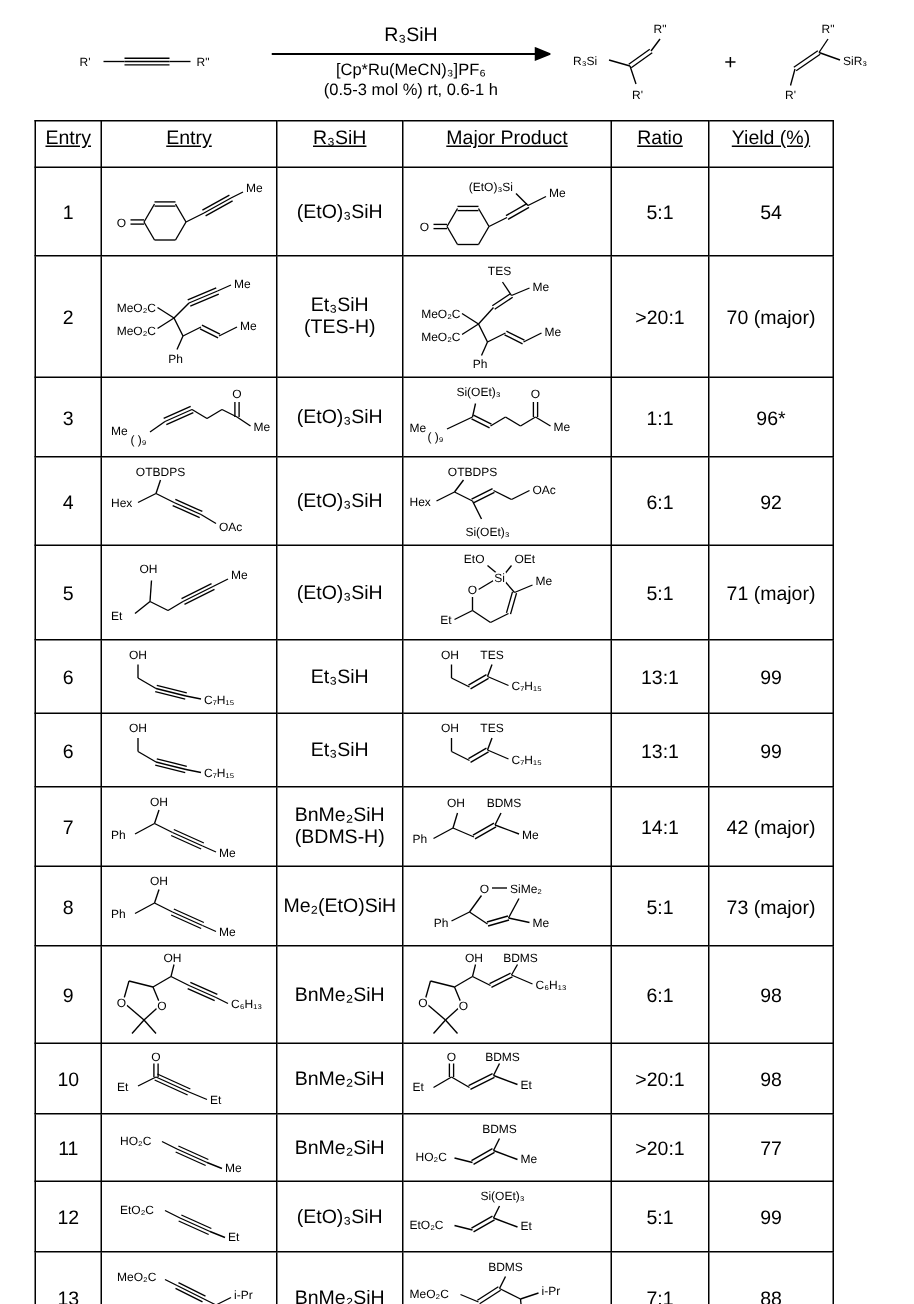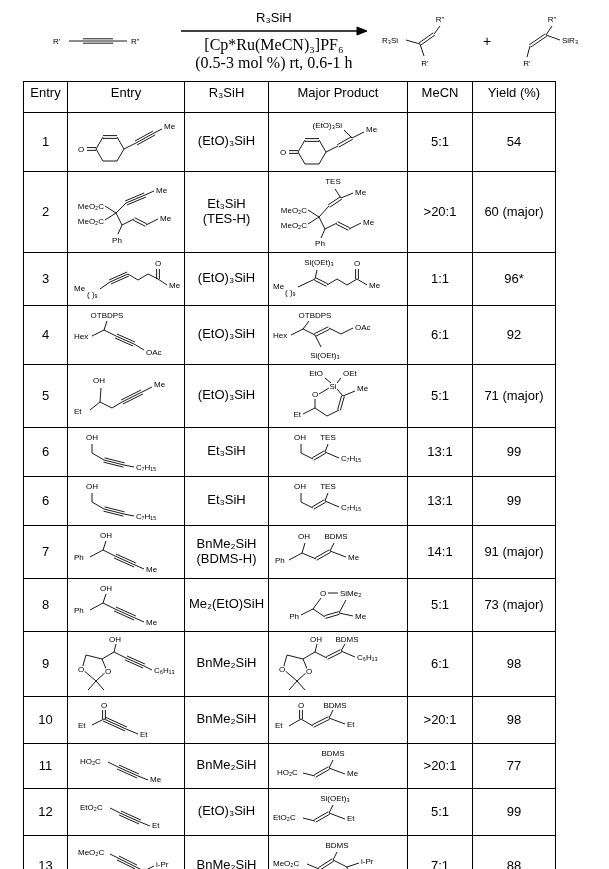--- a/index.html
+++ b/index.html
@@ -1,26 +1,26 @@
 <!DOCTYPE html>
 <html><head>
 <meta charset="utf-8">
 <style>
   html,body{margin:0;padding:0;background:#fff;color:#000;
     font-family:"Liberation Sans","DejaVu Sans",sans-serif;}
   .page{width:609px;min-height:869px;background:#fff;box-sizing:border-box;padding-top:8px;}
   .rxn{display:flex;align-items:center;margin:2px 6px 8px 40px;}
   .arrow-block{display:flex;flex-direction:column;align-items:center;margin:0 4px;}
   .arrow-above{font-size:13px;margin-bottom:1px;}
-  .arrow-below{font-size:16px;line-height:1.15;white-space:nowrap;font-family:Liberation Serif, serif;}
+  .arrow-below{font-size:11px;line-height:1.15;white-space:nowrap;}
   .plus{font-size:14px;margin:0 1px;}
   table.results{border-collapse:collapse;margin:2px 0 0 23px;}
   th,td{border:1px solid #000;text-align:center;vertical-align:middle;
     font-size:13px;padding:1px 2px;}
-  th{font-weight:400;height:26px;vertical-align:top;padding-top:3px;}
+  th{font-weight:400;height:26px;vertical-align:top;padding-top:3px;text-decoration:underline;}
   svg.struct{display:block;margin:2px auto;overflow:visible;}
   svg.struct line{stroke:#000;stroke-width:0.9;}
   svg.struct text{font-size:8px;fill:#000;paint-order:stroke;stroke:#fff;
     stroke-width:2.5px;stroke-linejoin:round;
     font-family:"Liberation Sans","DejaVu Sans",sans-serif;}
   svg.rxn-arrow line,svg.rxn-arrow polygon{stroke:#000;}
   .silane-line{line-height:1.15;}
 </style>
 </head>
 <body>
@@ -77,21 +77,21 @@
       <col style="width:137px">
         <col style="width:65px">
         <col style="width:83px">
     </colgroup>
     <thead>
       <tr>
         <th>Entry</th>
         <th>Entry</th>
         <th>R₃SiH</th>
         <th>Major Product</th>
-        <th>MeCN</th>
+        <th>Ratio</th>
         <th>Yield (%)</th>
       </tr>
     </thead>
     <tbody>
         <tr>
       <td>1</td>
       <td>
         <svg class="struct" width="112" height="52" viewBox="0 0 112 52">
               <line x1="17" y1="31.6" x2="26" y2="31.6"></line>
               <line x1="17" y1="34.4" x2="26" y2="34.4"></line>
@@ -183,21 +183,21 @@
               <line x1="78" y1="54" x2="90" y2="48"></line>
               <text x="36" y="38" text-anchor="end">MeO₂C</text>
               <text x="36" y="53" text-anchor="end">MeO₂C</text>
               <text x="62" y="9" text-anchor="middle">TES</text>
               <text x="84" y="20" text-anchor="start">Me</text>
               <text x="49" y="71" text-anchor="middle">Ph</text>
               <text x="92" y="50" text-anchor="start">Me</text>
             </svg>
       </td>
       <td>&gt;20:1</td>
-      <td>60 (major)</td>
+      <td>70 (major)</td>
     </tr>
         <tr>
       <td>3</td>
       <td>
         <svg class="struct" width="112" height="46" viewBox="0 0 112 46">
               <line x1="30" y1="33" x2="40" y2="26"></line>
               <line x1="39.10649537468242" y1="23.989614593035434" x2="57.10649537468242" y2="15.989614593035434"></line>
               <line x1="40" y1="26" x2="58" y2="18"></line>
               <line x1="40.89350462531758" y1="28.010385406964566" x2="58.89350462531758" y2="20.010385406964566"></line>
               <line x1="58" y1="18" x2="68" y2="24"></line>
@@ -414,21 +414,21 @@
               <line x1="45.69459451369957" y1="30.215540398974245" x2="59.69459451369957" y2="22.215540398974245"></line>
               <line x1="59" y1="21" x2="63" y2="13"></line>
               <line x1="59" y1="21" x2="75" y2="27"></line>
               <text x="33" y="9" text-anchor="middle">OH</text>
               <text x="65" y="9" text-anchor="middle">BDMS</text>
               <text x="4" y="33" text-anchor="start">Ph</text>
               <text x="77" y="30" text-anchor="start">Me</text>
             </svg>
       </td>
       <td>14:1</td>
-      <td>91 (major)</td>
+      <td>42 (major)</td>
     </tr>
         <tr>
       <td>8</td>
       <td>
         <svg class="struct" width="112" height="46" viewBox="0 0 112 46">
               <line x1="20" y1="28" x2="33" y2="21"></line>
               <line x1="33" y1="21" x2="36" y2="12"></line>
               <line x1="33" y1="21" x2="45" y2="27"></line>
               <line x1="45.902802290123354" y1="24.993772688614765" x2="65.90280229012336" y2="33.99377268861477"></line>
               <line x1="45" y1="27" x2="65" y2="36"></line>

